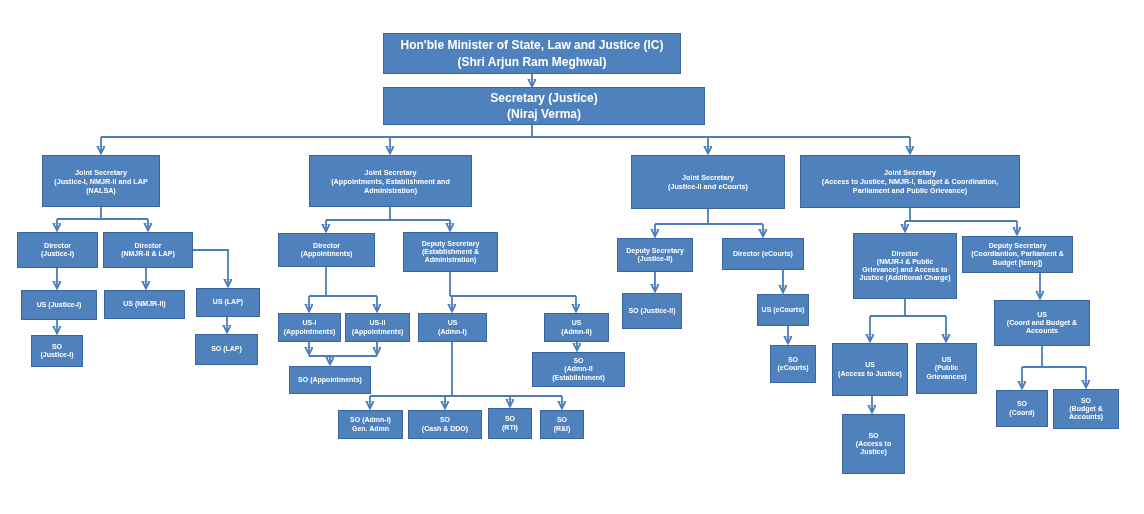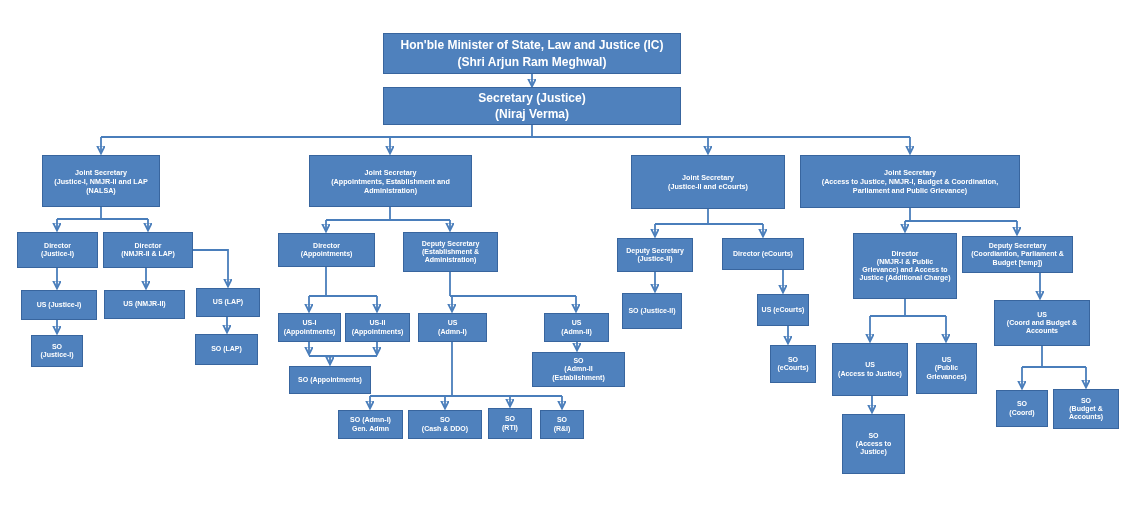--- a/index.html
+++ b/index.html
@@ -100,21 +100,21 @@
     <path d="M872,396 V412" marker-end="url(#arw)"></path>
     <path d="M1040,273 V298" marker-end="url(#arw)"></path>
     <path d="M1042,346 V367"></path>
     <path d="M1022,367 H1086"></path>
     <path d="M1022,367 V388" marker-end="url(#arw)"></path>
     <path d="M1086,367 V387" marker-end="url(#arw)"></path>
   </svg>
 
   <div class="node lg" style="left:383px;top:33px;width:298px;height:41px;">Hon'ble Minister of State, Law and Justice (IC)
 (Shri Arjun Ram Meghwal)</div>
-  <div class="node lg" style="left:383px;top:87px;width:298px;height:38px;">Secretary (Justice)
+  <div class="node lg" style="left:383px;top:87px;width:322px;height:38px;">Secretary (Justice)
 (Niraj Verma)</div>
 
   <div class="node md" style="left:42px;top:155px;width:118px;height:52px;">Joint Secretary
 (Justice-I, NMJR-II and LAP
 (NALSA)</div>
   <div class="node md" style="left:309px;top:155px;width:163px;height:52px;">Joint Secretary
 (Appointments, Establishment and
 Administration)</div>
   <div class="node md" style="left:631px;top:155px;width:154px;height:54px;">Joint Secretary
 (Justice-II and eCourts)</div>

